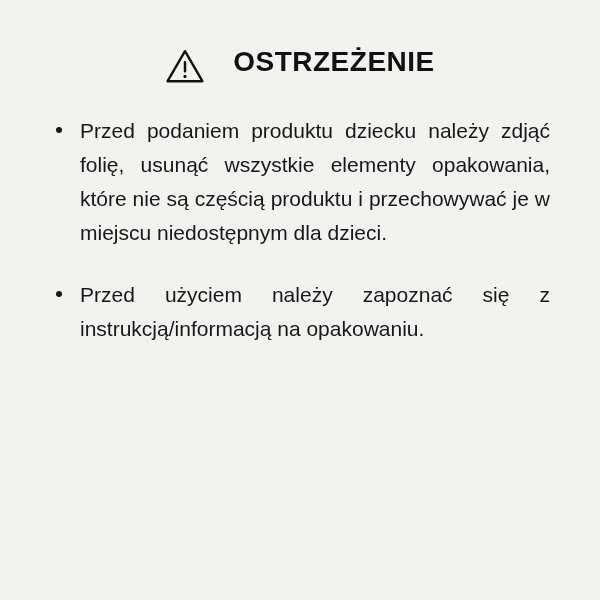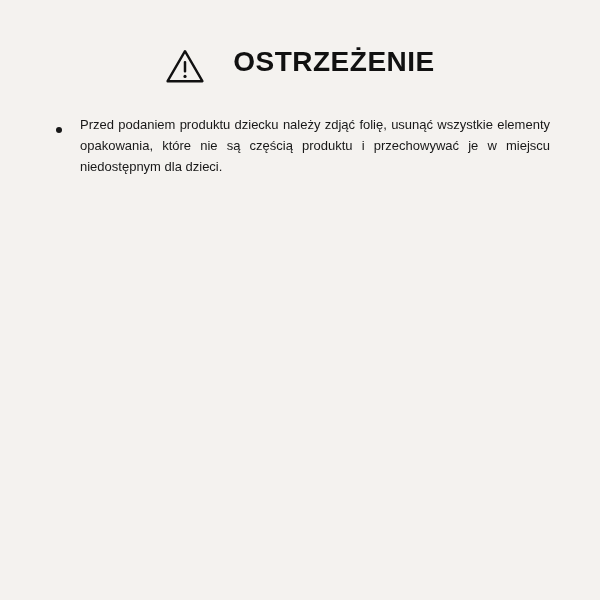--- a/index.html
+++ b/index.html
@@ -44,21 +44,21 @@
   }
   .bullet-list {
     list-style: none;
     margin: 0;
     padding: 0 12px 0 12px;
   }
   .bullet-item {
     position: relative;
     padding-left: 30px;
     margin-bottom: 28px;
-    font-size: 13px;
+    font-size: 21px;
     line-height: 1.62;
     text-align: justify;
     text-justify: inter-word;
     color: #181818;
   }
   .bullet-item:last-child {
     margin-bottom: 0;
   }
   .bullet-item::before {
     content: "";
@@ -80,15 +80,16 @@
     <svg class="warning-icon" viewBox="0 0 40 36" aria-hidden="true">
       <path d="M20 3.2 L37.4 33.2 L2.6 33.2 Z" fill="none" stroke="#111111" stroke-width="2.4" stroke-linejoin="round"></path>
       <rect x="18.75" y="13" width="2.5" height="11.5" rx="1.1" fill="#111111"></rect>
       <circle cx="20" cy="28.4" r="1.6" fill="#111111"></circle>
     </svg>
     <div class="warning-title">OSTRZEŻENIE</div>
   </div>
 
   <ul class="bullet-list">
     <li class="bullet-item">Przed podaniem produktu dziecku należy zdjąć folię, usunąć wszystkie elementy opakowania, które nie są częścią produktu i przechowywać je w miejscu niedostępnym dla dzieci.</li>
+    <li class="bullet-item">Przed użyciem należy zapoznać się z instrukcją/informacją na opakowaniu.</li>
   </ul>
 
 </div>
 
 </body></html>

